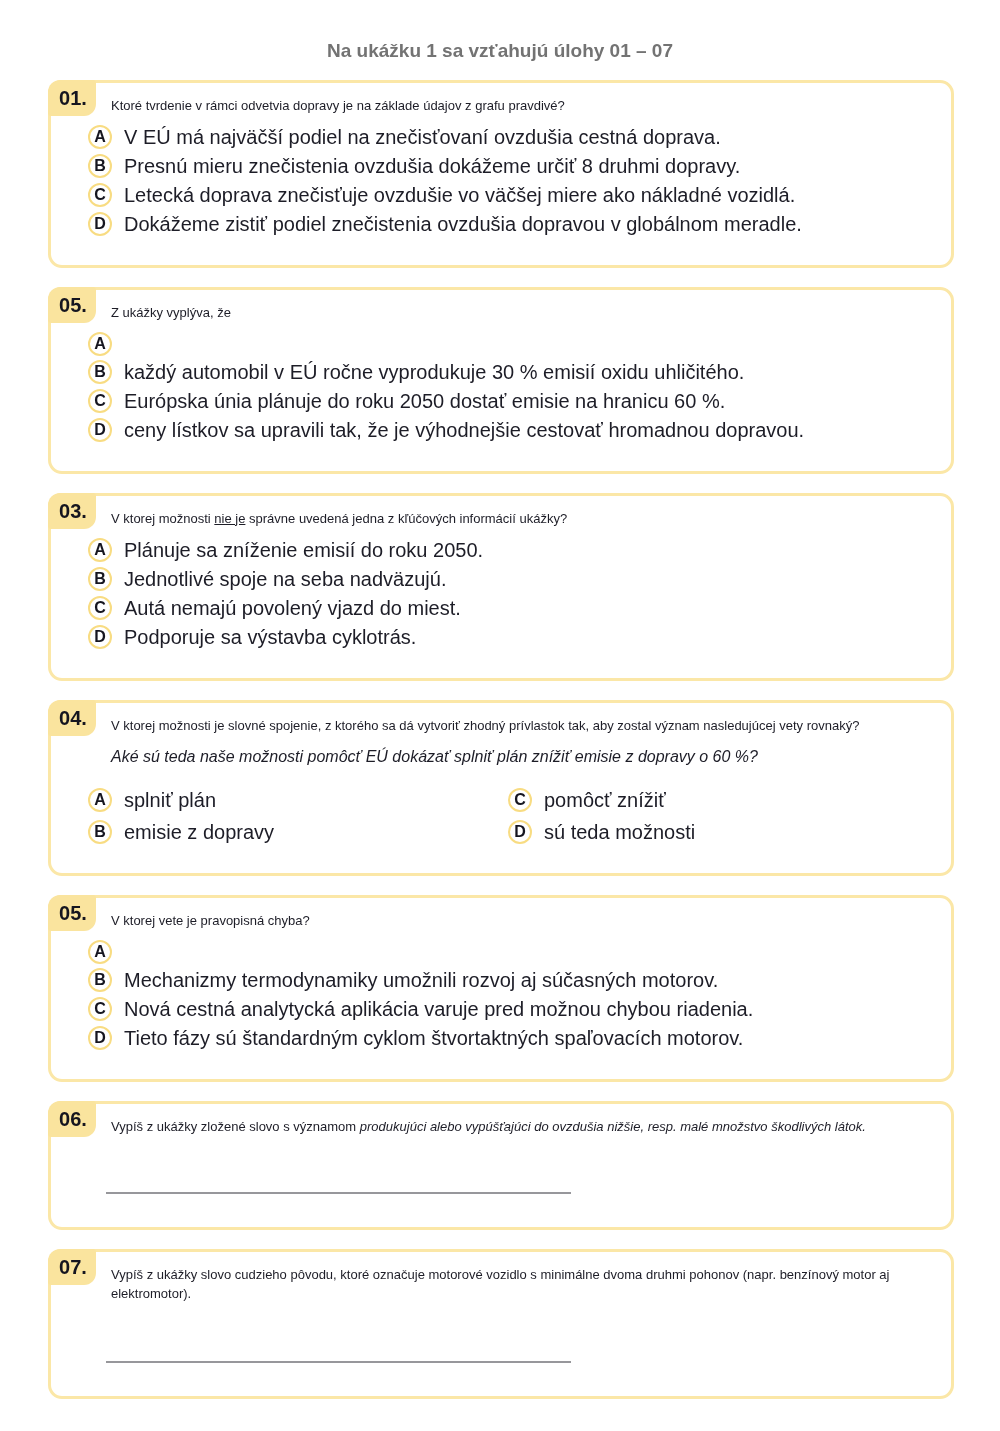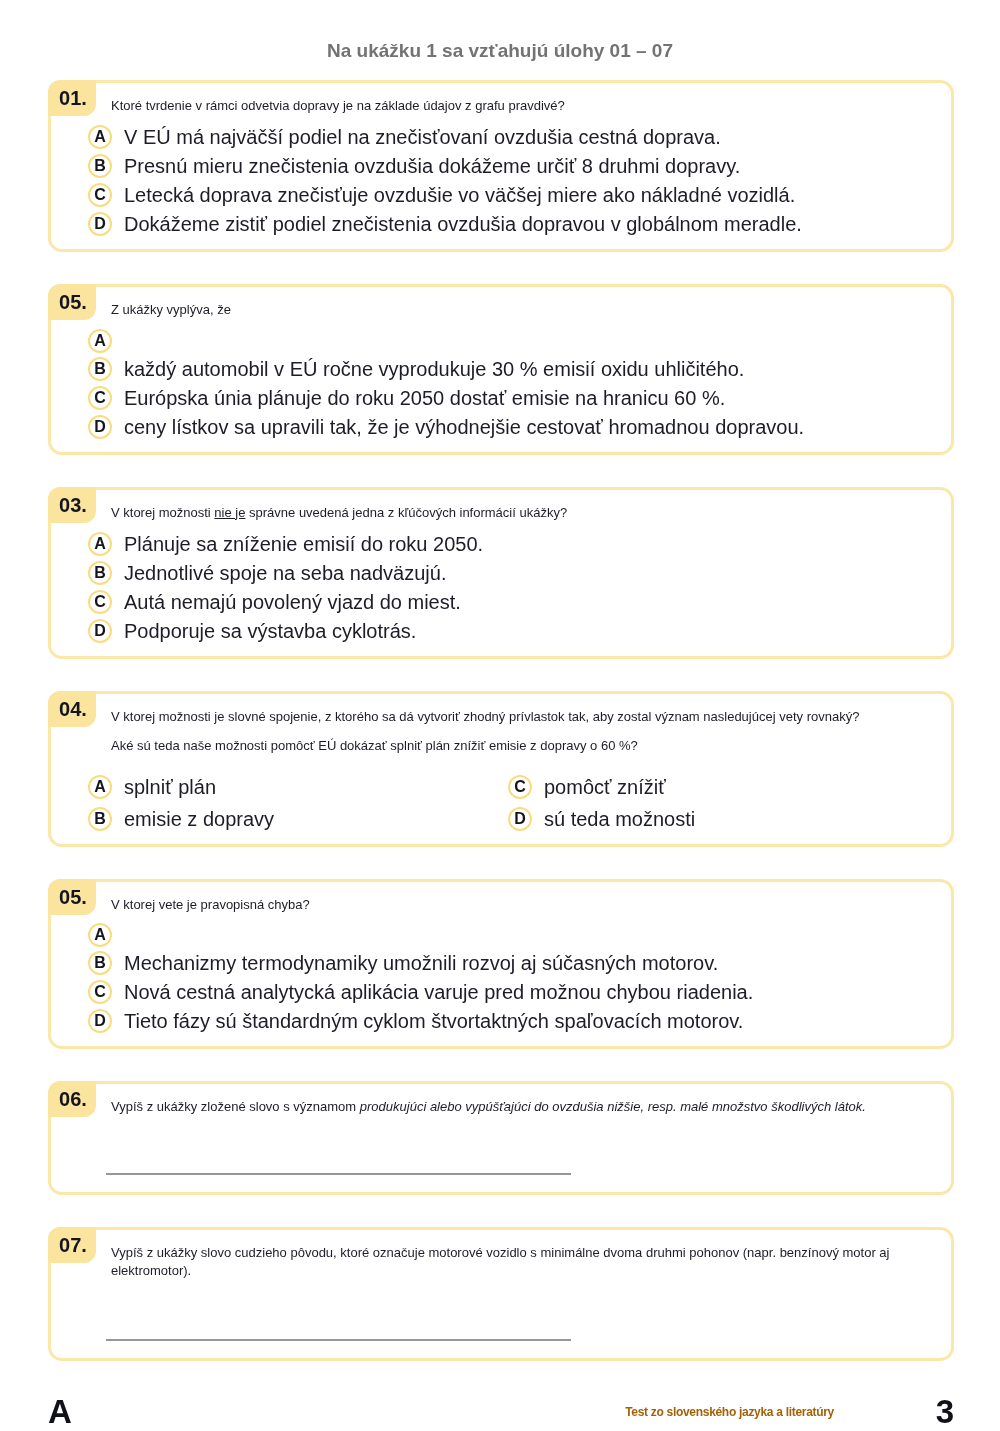--- a/index.html
+++ b/index.html
@@ -15,25 +15,25 @@
   .page { padding-top: 40px; }
   .title {
     text-align: center;
     font-weight: 700;
     font-size: 19px;
     margin: 0 0 18px 0;
     color: #737373;
   }
   .qbox {
     position: relative;
-    margin: 0 46px 32px 48px;
+    margin: 0 46px 19px 48px;
     border: 3px solid #fbe7a7;
     border-radius: 14px;
     background: #ffffff;
-    padding: 12px 20px 9px 60px;
+    padding: 12px 20px 25px 60px;
   }
   .badge {
     position: absolute;
     top: -3px;
     left: -3px;
     min-width: 48px;
     background: #fae49e;
     color: #15151f;
     font-weight: 700;
     font-size: 20px;
@@ -43,21 +43,22 @@
     text-align: center;
   }
   .qtext {
     margin: 2px 0 0 0;
     font-size: 13px;
     line-height: 1.42;
   }
   .qtext .ul { text-decoration: underline; }
   .italic-line {
     margin: 10px 0 0 0;
-    font-size: 13px;
+    font-size: 16px;
+    font-style: italic;
     line-height: 1.4;
   }
   .options { margin-top: 9px; }
   .opt {
     display: flex;
     align-items: center;
     margin: 3px 0 3px -23px;
   }
   .circle {
     width: 24px;

